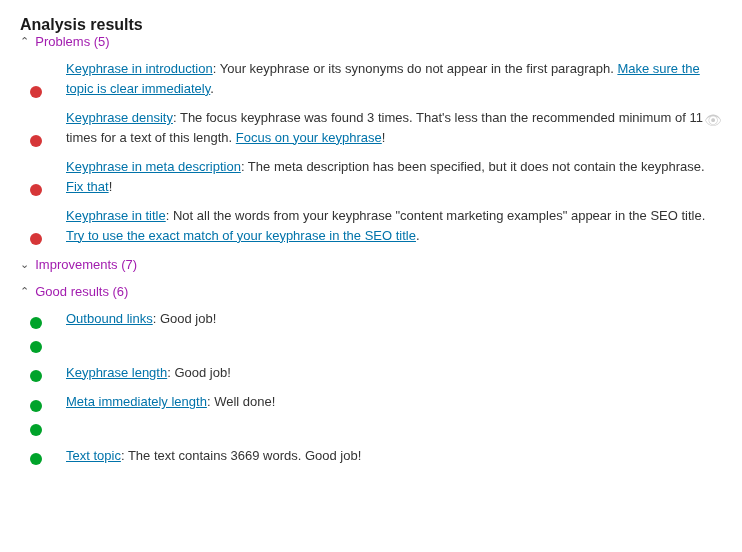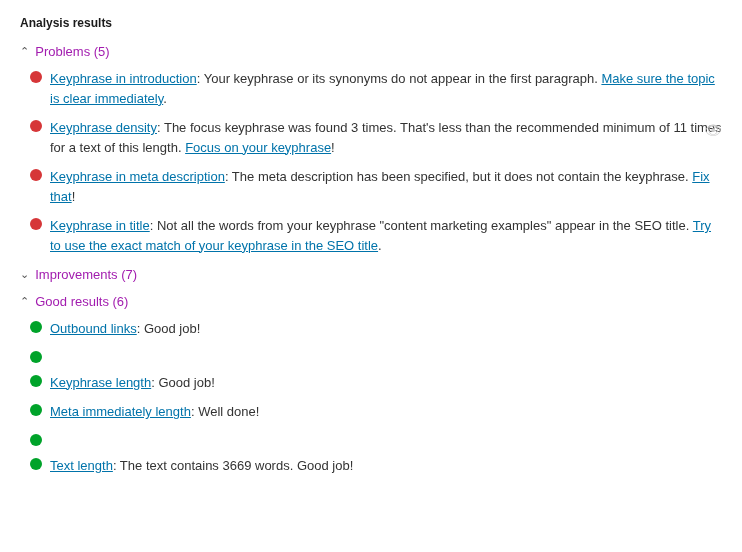--- a/index.html
+++ b/index.html
@@ -7,22 +7,21 @@
       font-family: -apple-system, BlinkMacSystemFont, "Segoe UI", Arial, sans-serif;
       font-size: 13px;
       color: #333;
       background: #fff;
       padding: 16px 20px;
       width: 742px;
       min-height: 552px;
     }
     .page-title {
       font-weight: 700;
-      font-size: 12px;
-      margin-bottom: 14px;
+      font-size: 16px;
       color: #1a1a1a;
     }
     .section-header {
       display: flex;
       align-items: center;
       gap: 6px;
       cursor: pointer;
       margin-bottom: 10px;
       font-size: 13px;
       color: #333;
@@ -35,22 +34,22 @@
       font-size: 13px;
       color: #a21caf;
     }
     .problem-list, .good-list {
       list-style: none;
       margin-left: 10px;
       margin-bottom: 12px;
     }
     .problem-item, .good-item {
       display: flex;
-      align-items: flex-start;
-      gap: 8px;
+      align-items: flex-end;
+      gap: 24px;
       margin-bottom: 10px;
       line-height: 1.5;
       position: relative;
     }
     .dot {
       width: 12px;
       height: 12px;
       border-radius: 50%;
       flex-shrink: 0;
       margin-top: 2px;
@@ -156,18 +155,18 @@
         <span class="item-text">
           <a href="#">Meta immediately length</a>: Well done!
         </span>
       </li>
       <li class="good-item">
         <span class="dot dot-green"></span>
       </li>
       <li class="good-item">
         <span class="dot dot-green"></span>
         <span class="item-text">
-          <a href="#">Text length</a>: The text contains 3669 words. Good job!
+          <a href="#">Text topic</a>: The text contains 3669 words. Good job!
         </span>
       </li>
     </ul>
   </div>
 </div>
 
 </body></html>

